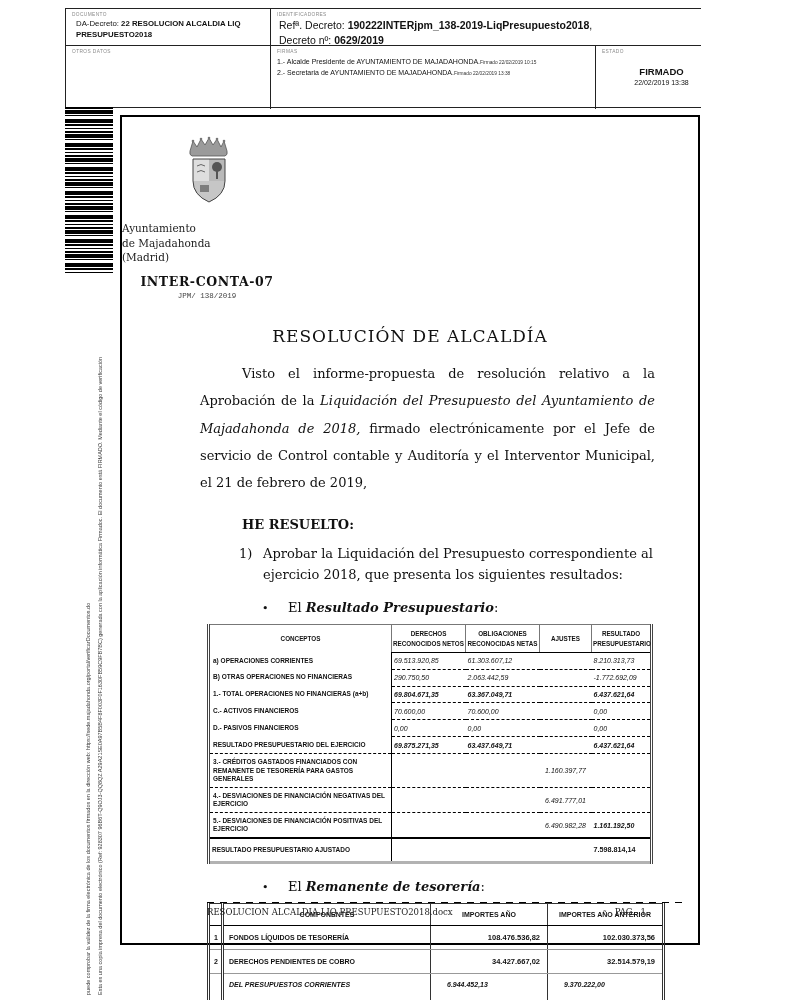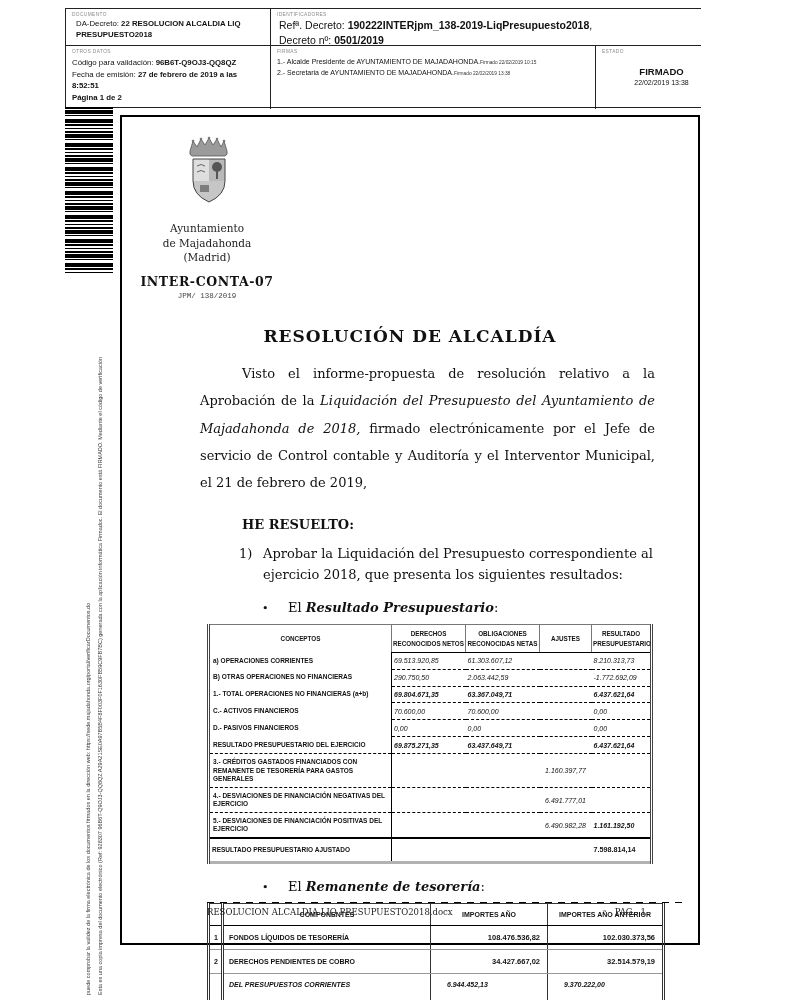--- a/index.html
+++ b/index.html
@@ -35,28 +35,28 @@
       #000 17px,#000 19px,#fff 19px,#fff 21px,#000 21px,#000 22px,#fff 22px,#fff 24px); }
   .vtext-wrap { position:absolute; left:84px; top:278px; height:717px; width:22px;
                 display:flex; flex-direction:row; gap:3px; }
   .vtext { writing-mode:vertical-rl; transform:rotate(180deg); font-size:5.5px;
            line-height:1.55; color:#3a3a3a; white-space:nowrap; height:717px; }
 
   
   .page { position:absolute; left:120px; top:115px; width:580px; height:830px;
           border:2px solid #000; background:#fff; }
   .arms { display:block; margin:16px 0 0 58px; }
-  .org { width:170px; text-align:center; font-family:"DejaVu Serif", serif;
+  .org { width:170px; text-align:left; font-family:"DejaVu Serif", serif;
          font-size:10.5px; line-height:1.4; margin-top:12px; color:#222; }
   .doc-code { width:170px; text-align:center; font-family:"DejaVu Serif", serif;
               font-size:12.5px; font-weight:600; letter-spacing:.6px; margin-top:9px; }
   .doc-ref { width:170px; text-align:center; font-family:Liberation Mono, monospace;
              font-size:7.5px; color:#444; margin-top:3px; }
   .title { text-align:center; font-family:"DejaVu Serif", serif; font-size:17px;
-           font-weight:bold; letter-spacing:1px; margin-top:26px; }
+           font-weight:normal; letter-spacing:1px; margin-top:26px; }
   .para { font-family:"DejaVu Serif", serif; font-size:13px; line-height:2.1;
           text-align:justify; margin:14px 43px 0 78px; text-indent:42px; }
   .para i { font-style:italic; }
   .he-res { font-family:"DejaVu Serif", serif; font-size:13px; font-weight:bold;
             margin:20px 0 0 120px; }
   .item1 { display:flex; font-family:"DejaVu Serif", serif; font-size:13px;
            line-height:1.65; margin:11px 40px 0 117px; }
   .item1 .n { width:24px; flex:none; }
   .bullet-line { font-family:"DejaVu Serif", serif; font-size:13px; margin:15px 0 0 140px; }
   .bullet-line .bl { display:inline-block; width:26px; font-size:11px; }
@@ -113,32 +113,25 @@
       <div class="tinylbl">DOCUMENTO</div>
       <div class="body"><span>DA-Decreto:</span>
         <b>22 RESOLUCION ALCALDIA LIQ PRESUPUESTO2018</b></div>
     </div>
     <div class="cell c-ident">
       <div class="tinylbl">IDENTIFICADORES</div>
       <div class="body">
         <div><span>Refª. Decreto:</span>
           <b>190222INTERjpm_138-2019-LiqPresupuesto2018</b><span>,</span></div>
         <div><span>Decreto nº:</span>
-          <b>0501/2019</b></div>
+          <b>0629/2019</b></div>
       </div>
     </div>
     <div class="cell c-otros">
       <div class="tinylbl">OTROS DATOS</div>
-      <div class="body">
-        <div><span>Código para validación:</span>
-          <b>96B6T-Q9OJ3-QQ8QZ</b></div>
-        <div><span>Fecha de emisión:</span>
-          <b>27 de febrero de 2019 a las 8:52:51</b></div>
-        <div><b>Página 1 de 2</b></div>
-      </div>
     </div>
     <div class="cell c-firmas">
       <div class="tinylbl">FIRMAS</div>
       <div class="body">
         <div><span>1.- Alcalde Presidente de AYUNTAMIENTO DE MAJADAHONDA.</span><span class="firmado-sm">Firmado 22/02/2019 10:15</span></div>
         <div><span>2.- Secretaria de AYUNTAMIENTO DE MAJADAHONDA.</span><span class="firmado-sm">Firmado 22/02/2019 13:38</span></div>
       </div>
     </div>
     <div class="cell c-estado">
       <div class="tinylbl">ESTADO</div>

